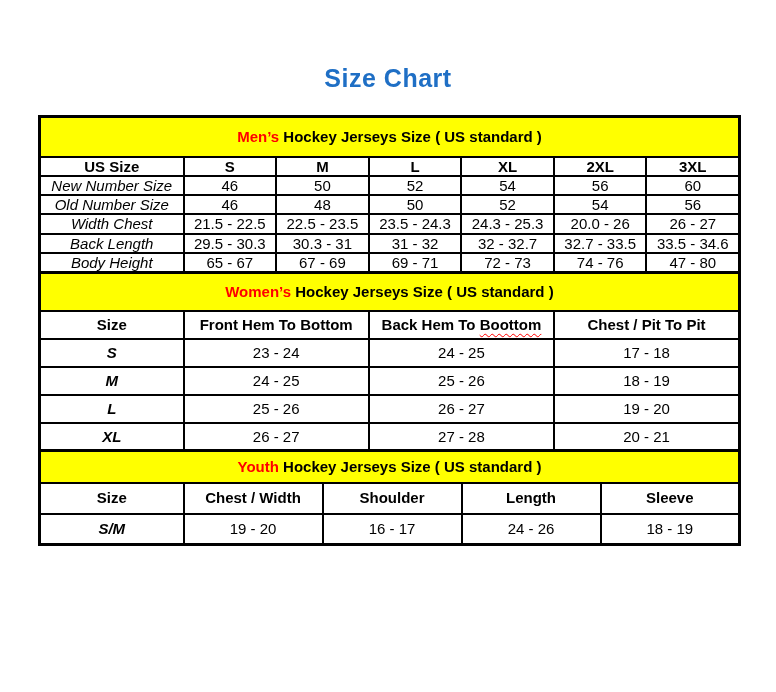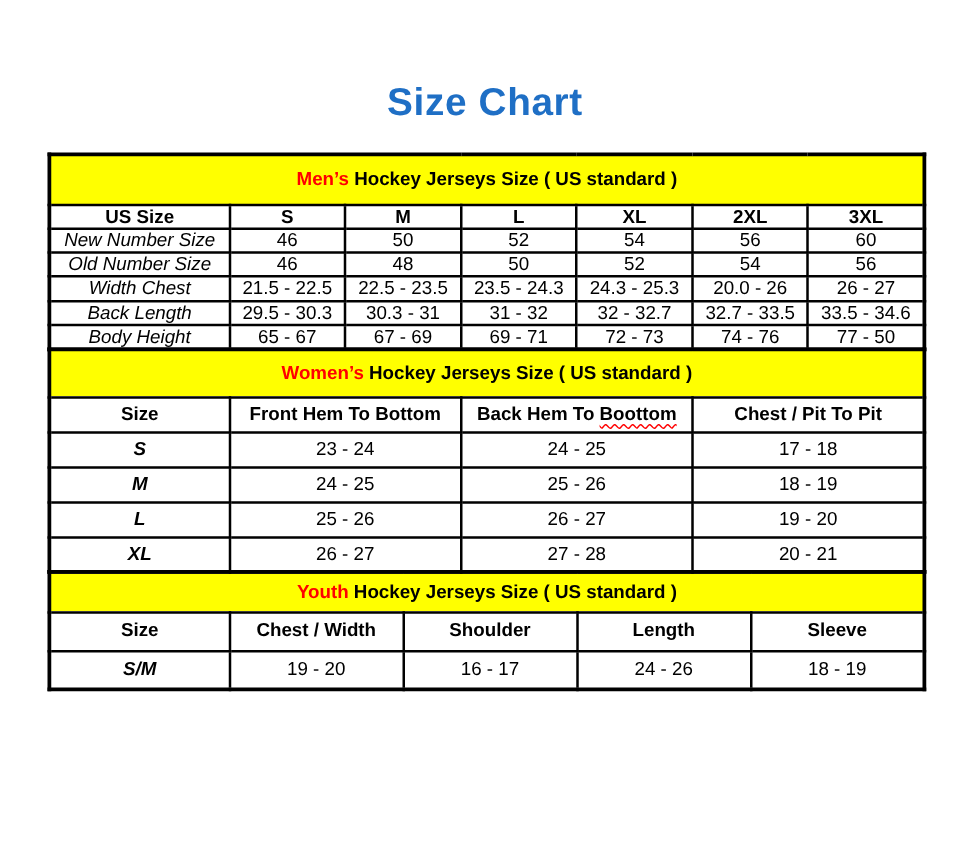--- a/index.html
+++ b/index.html
@@ -21,21 +21,21 @@
     width: 776px;
     height: 692px;
     position: relative;
     overflow: hidden;
   }
   .page-title {
     margin: 0;
     padding-top: 64px;
     padding-bottom: 22px;
     text-align: center;
-    font-size: 31px;
+    font-size: 25px;
     font-weight: bold;
     letter-spacing: 0.5px;
     color: var(--title_blue);
   }
   .tables-wrap {
     width: 700px;
     margin-left: 38px;
   }
   table.size-table {
     border-collapse: collapse;
@@ -146,21 +146,21 @@
         <td>32.7 - 33.5</td>
         <td>33.5 - 34.6</td>
       </tr>
       <tr>
         <td class="row-label">Body Height</td>
         <td>65 - 67</td>
         <td>67 - 69</td>
         <td>69 - 71</td>
         <td>72 - 73</td>
         <td>74 - 76</td>
-        <td>77 - 50</td>
+        <td>47 - 80</td>
       </tr>
     </tbody>
       </table>
 
     <table class="size-table women">
       <colgroup>
         <col style="width:144px">
           <col style="width:185.3px">
           <col style="width:185.3px">
           <col style="width:185.3px">

